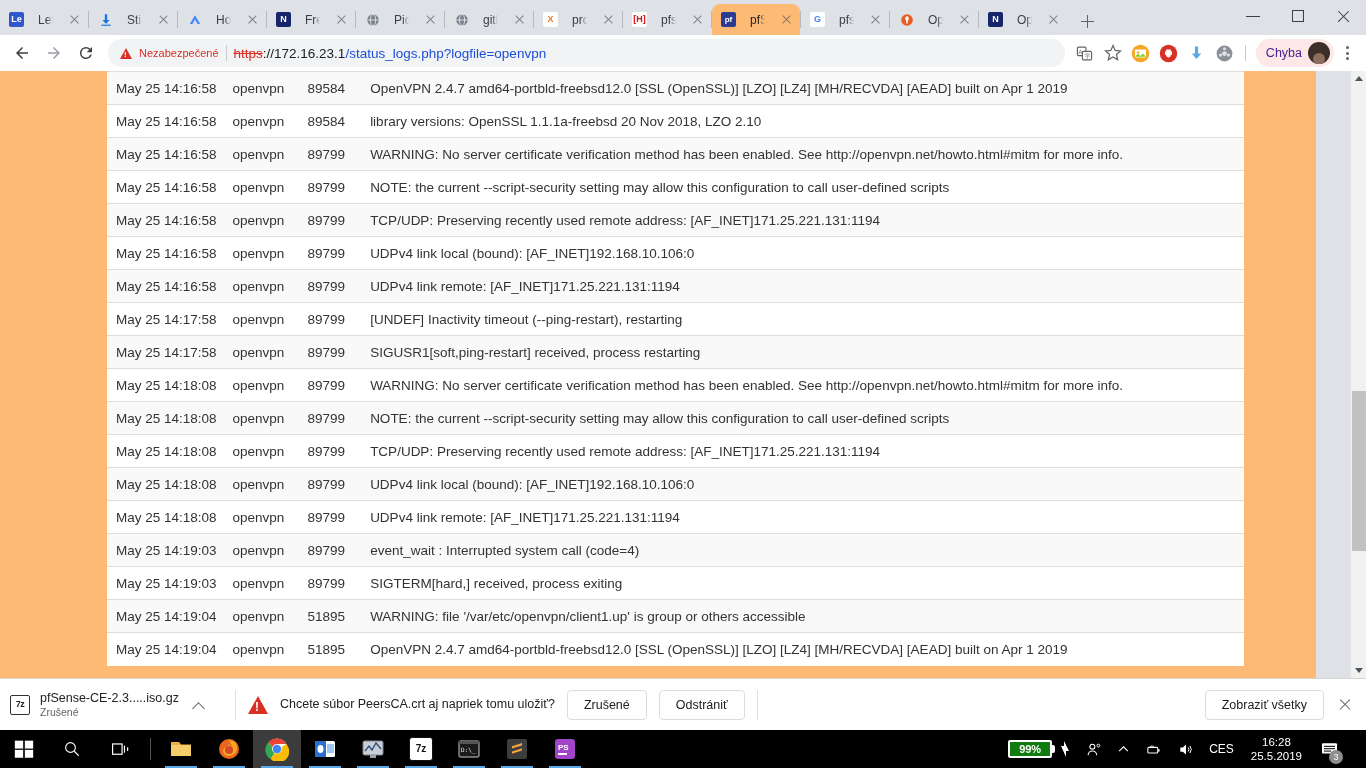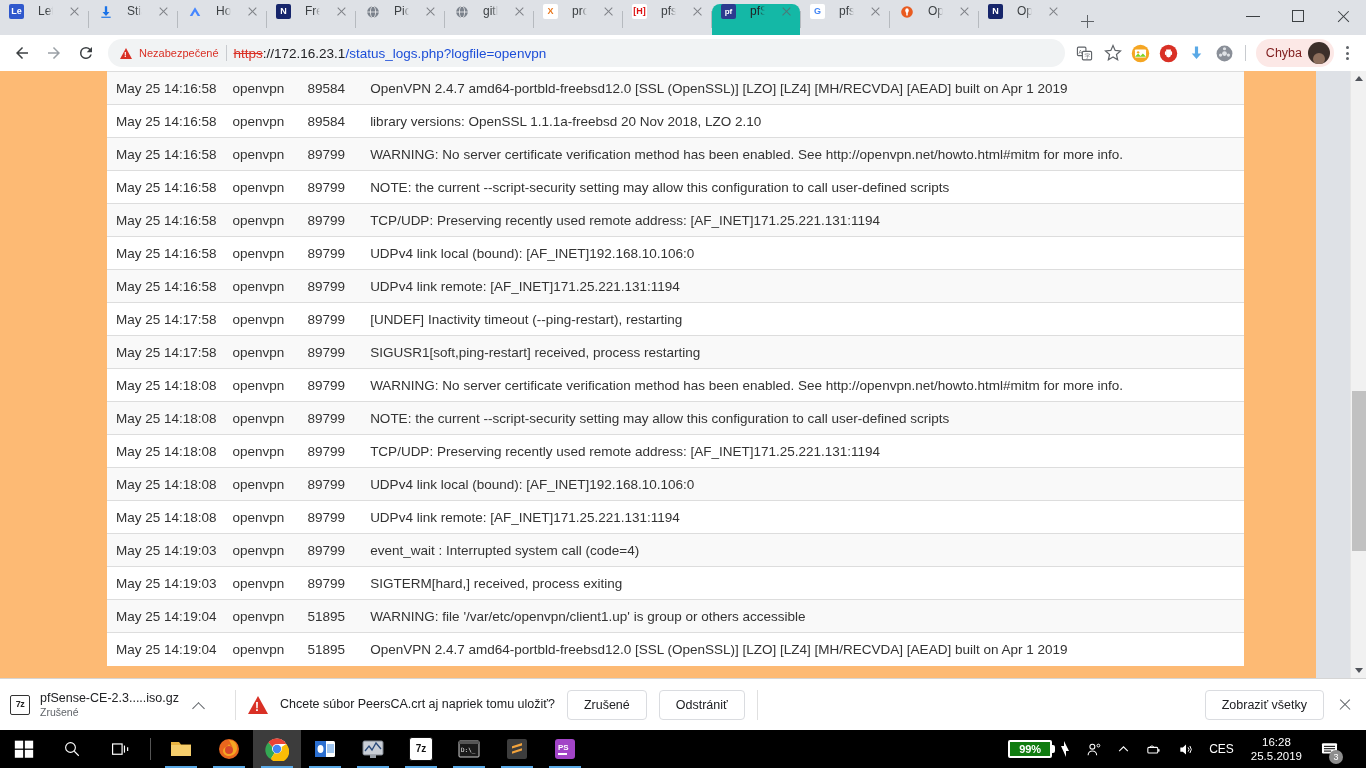--- a/index.html
+++ b/index.html
@@ -13,33 +13,33 @@
   
   .browser { position: absolute; left:0; top:0; width:1366px; height:730px; background:#dee1e6; }
 
   
   .tabstrip {
     position:absolute; left:0; top:0; width:1366px; height:35px;
     background:#dee1e6; display:flex; align-items:flex-end;
   }
   .tab {
     position:relative;
-    height:31px; display:flex; 
+    height:31px; display:flex; align-items:center;
     padding:0 6px 0 9px; gap:14px;
     font-size:12px; color:#3c4043;
     max-width:88px; min-width:88px;
     border-radius:8px 8px 0 0;
   }
   .tab .tab-title {
     flex:1; white-space:nowrap; overflow:hidden;
     -webkit-mask-image: linear-gradient(to right, #000 60%, transparent 100%);
     mask-image: linear-gradient(to right, #000 60%, transparent 100%);
     font-size:12px;
   }
-  .tab.active { background:#14b8a6; color:#202124; }
+  .tab.active { background:#fdba74; color:#202124; }
   .tab-sep { width:1px; height:17px; background:#b6babf; align-self:center; flex:none; }
   .favicon { width:15px; height:15px; flex:none; border-radius:2px;
              display:flex; align-items:center; justify-content:center;
              font-size:9px; font-weight:bold; color:#fff; line-height:1; overflow:hidden;}
   .tabclose { width:15px; height:15px; flex:none; position:relative; opacity:.75; }
   .tabclose::before, .tabclose::after {
     content:""; position:absolute; left:2px; top:7px; width:11px; height:1.3px; background:#5f6368;
   }
   .tabclose::before { transform:rotate(45deg); }
   .tabclose::after  { transform:rotate(-45deg); }
@@ -74,21 +74,21 @@
   .insecure { color:#d93025; font-size:11px; white-space:nowrap; }
   .vbar { width:1px; height:16px; background:#c8cbcf; flex:none; }
   .url-scheme { color:#d93025; text-decoration:line-through; }
   .url-host { color:#202124; }
   .url-path { color:#1d4ed8; }
   .tb-icon { width:28px; height:28px; flex:none; display:flex; align-items:center; justify-content:center; }
   .profile-chip {
     display:flex; align-items:center; gap:6px; height:28px; padding:0 4px 0 10px;
     background:#fce8e6; border-radius:14px; margin-left:4px; flex:none;
   }
-  .profile-chip span { font-size:12.5px; color:#7f1d1d; }
+  .profile-chip span { font-size:12.5px; color:#4c1d95; }
   .avatar { width:22px; height:22px; border-radius:50%; background:#3c2f2a; flex:none; position:relative; overflow:hidden;}
   .avatar::after{content:"";position:absolute;left:5px;top:11px;width:12px;height:12px;border-radius:50%;background:#8d6e5c;}
   .kebab { width:26px; height:28px; flex:none; display:flex; flex-direction:column; align-items:center; justify-content:center; gap:2.5px; }
   .kebab i { width:3px; height:3px; border-radius:50%; background:#5f6368; display:block; }
 
   
   .viewport {
     position:absolute; left:0; top:71px; width:1316px; height:607px;
     background:#fdba74; overflow:hidden;
   }

